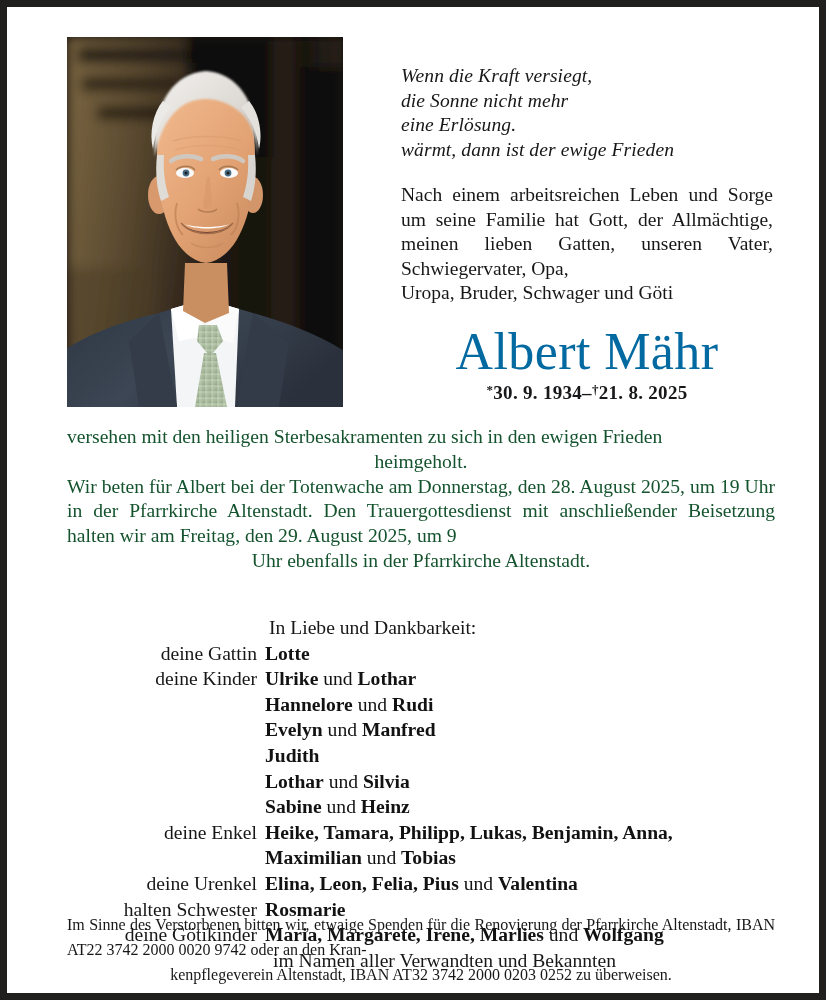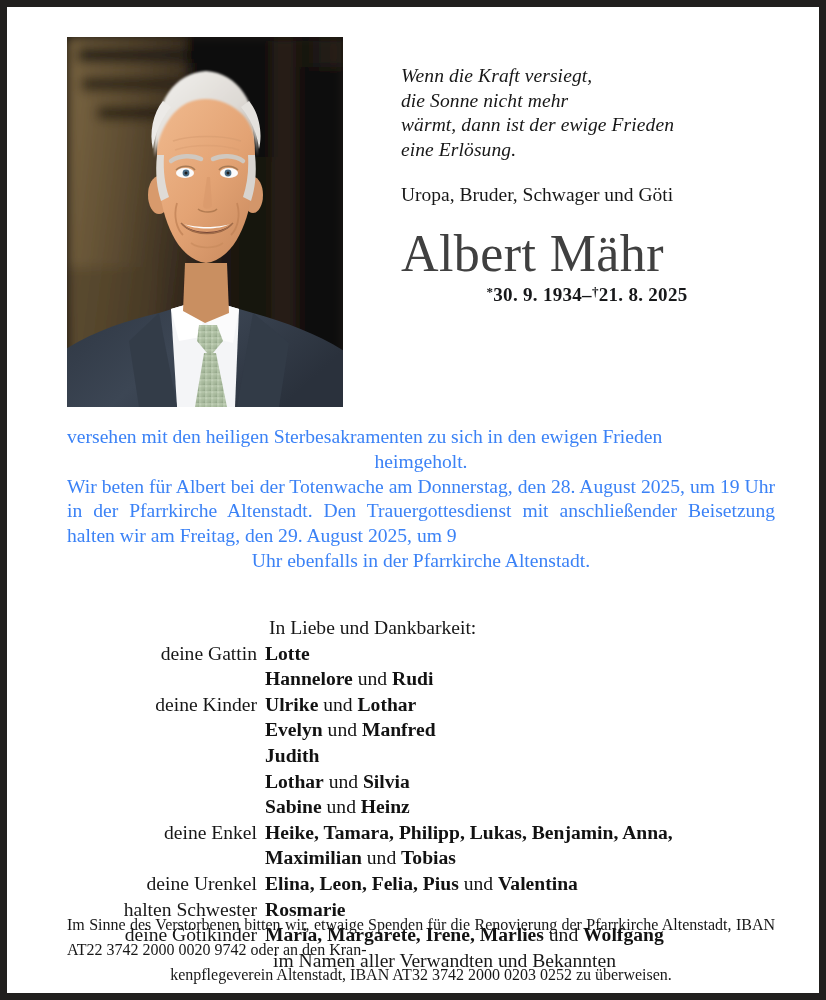--- a/index.html
+++ b/index.html
@@ -76,24 +76,25 @@
     font-size: 19.5px;
     line-height: 24.6px;
     text-align: justify;
     text-justify: inter-word;
     color: #171717;
   }
   .lead .lastline { text-align: left; }
 
   .name {
     margin-top: 18px;
+    text-align: center;
     font-size: 52px;
     line-height: 56px;
     letter-spacing: .4px;
-    color: #404040;
+    color: #0369a1;
     white-space: nowrap;
   }
 
   .dates {
     margin-top: 2px;
     text-align: center;
     font-size: 19px;
     font-weight: bold;
     letter-spacing: .3px;
     color: #17181a;
@@ -106,21 +107,21 @@
     position: absolute;
     left: 60px;
     top: 418px;
     width: 708px;
   }
   .para {
     font-size: 19.6px;
     line-height: 24.8px;
     text-align: justify;
     text-justify: inter-word;
-    color: #3b82f6;
+    color: #14532d;
   }
   .para .lastline { text-align: center; }
   .para + .para { margin-top: 0px; }
 
   .place {
     margin-top: 18px;
     font-size: 19.6px;
     line-height: 24.8px;
     color: #171717;
   }
@@ -300,25 +301,26 @@
 
           <path d="M106 104 C124 98 156 98 174 104" stroke="#d69b6f" stroke-width="1.4" fill="none" opacity="0.55"></path>
           <path d="M108 113 C126 107 154 107 172 113" stroke="#d69b6f" stroke-width="1.4" fill="none" opacity="0.45"></path>
         </svg>
       </div>
 
       <div class="rightcol">
         <div class="poem">
           <span class="l">Wenn die Kraft versiegt,</span>
           <span class="l">die Sonne nicht mehr</span>
+          <span class="l">eine Erlösung.</span>
           <span class="l">wärmt, dann ist der ewige Frieden</span>
-          <span class="l">eine Erlösung.</span>
         </div>
 
         <div class="lead">
+          <span>Nach einem arbeitsreichen Leben und Sorge um seine Familie hat Gott, der Allmächtige, meinen lieben Gatten, unseren Vater, Schwiegervater, Opa,</span>
           <div class="lastline">Uropa, Bruder, Schwager und Göti</div>
         </div>
 
         <div class="name">Albert Mähr</div>
 
         <div class="dates">
           <sup>*</sup><span>30. 9. 1934</span><span>–</span><sup>†</sup><span>21. 8. 2025</span>
         </div>
       </div>
     </div>
@@ -335,26 +337,26 @@
     </div>
 
     <div class="family">
       <div class="centerline">In Liebe und Dankbarkeit:</div>
       <div id="family-rows">
           <div class="frow">
             <div class="flabel">deine Gattin</div>
             <div class="fnames"><b>Lotte</b></div>
           </div>
           <div class="frow">
-            <div class="flabel"></div>
-            <div class="fnames"><b>Hannelore</b> und <b>Rudi</b></div>
-          </div>
-          <div class="frow">
             <div class="flabel">deine Kinder</div>
             <div class="fnames"><b>Ulrike</b> und <b>Lothar</b></div>
+          </div>
+          <div class="frow">
+            <div class="flabel"></div>
+            <div class="fnames"><b>Hannelore</b> und <b>Rudi</b></div>
           </div>
           <div class="frow">
             <div class="flabel"></div>
             <div class="fnames"><b>Evelyn</b> und <b>Manfred</b></div>
           </div>
           <div class="frow">
             <div class="flabel"></div>
             <div class="fnames"><b>Judith</b></div>
           </div>
           <div class="frow">

